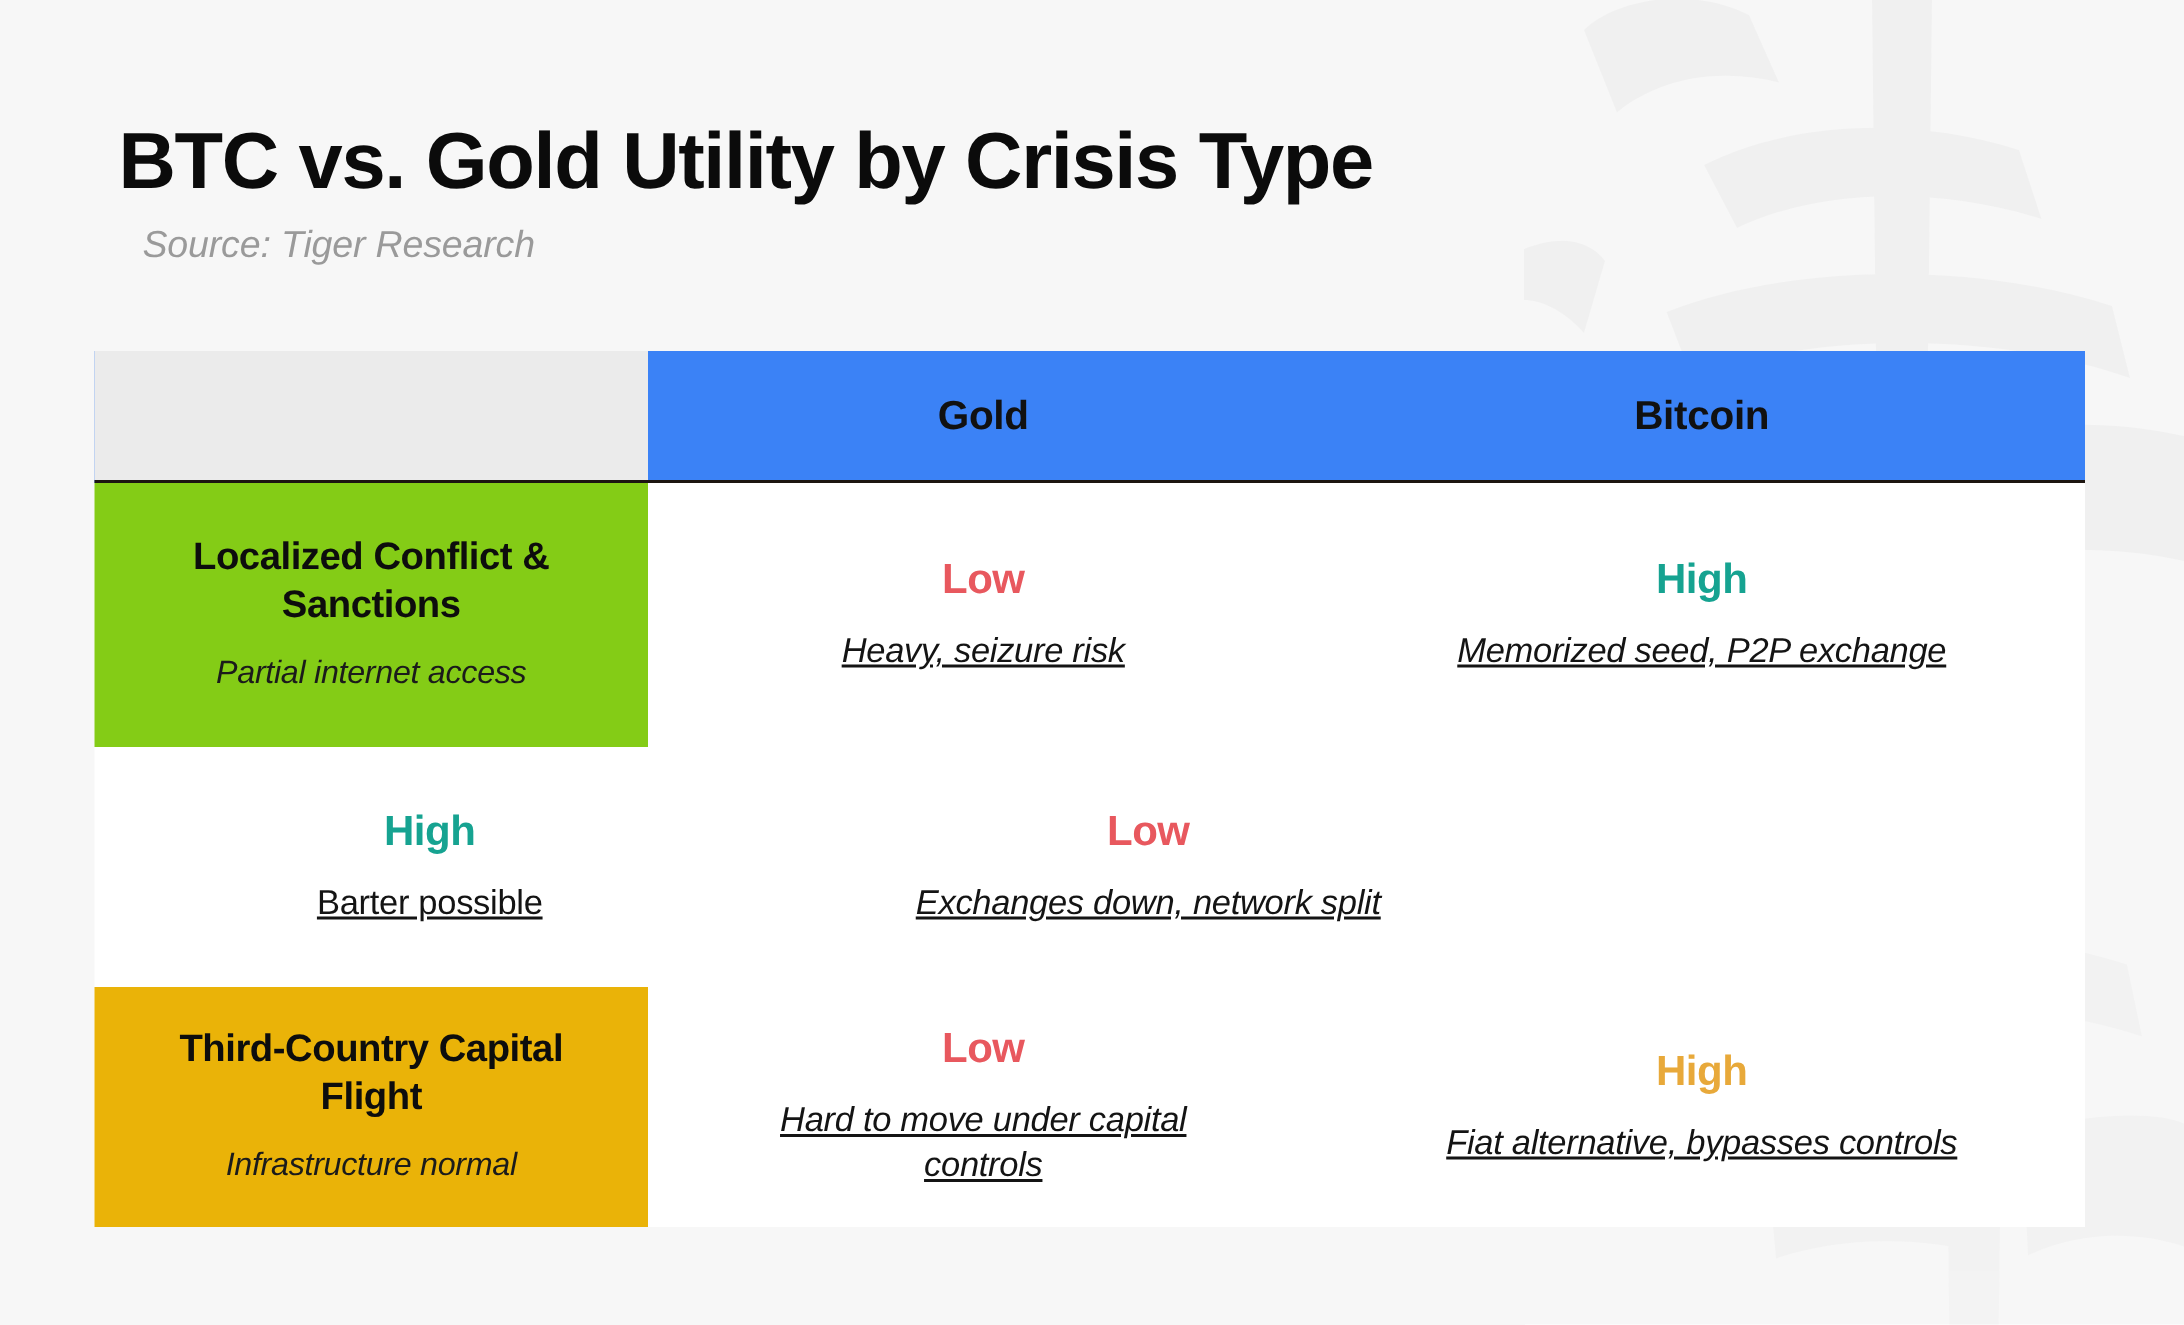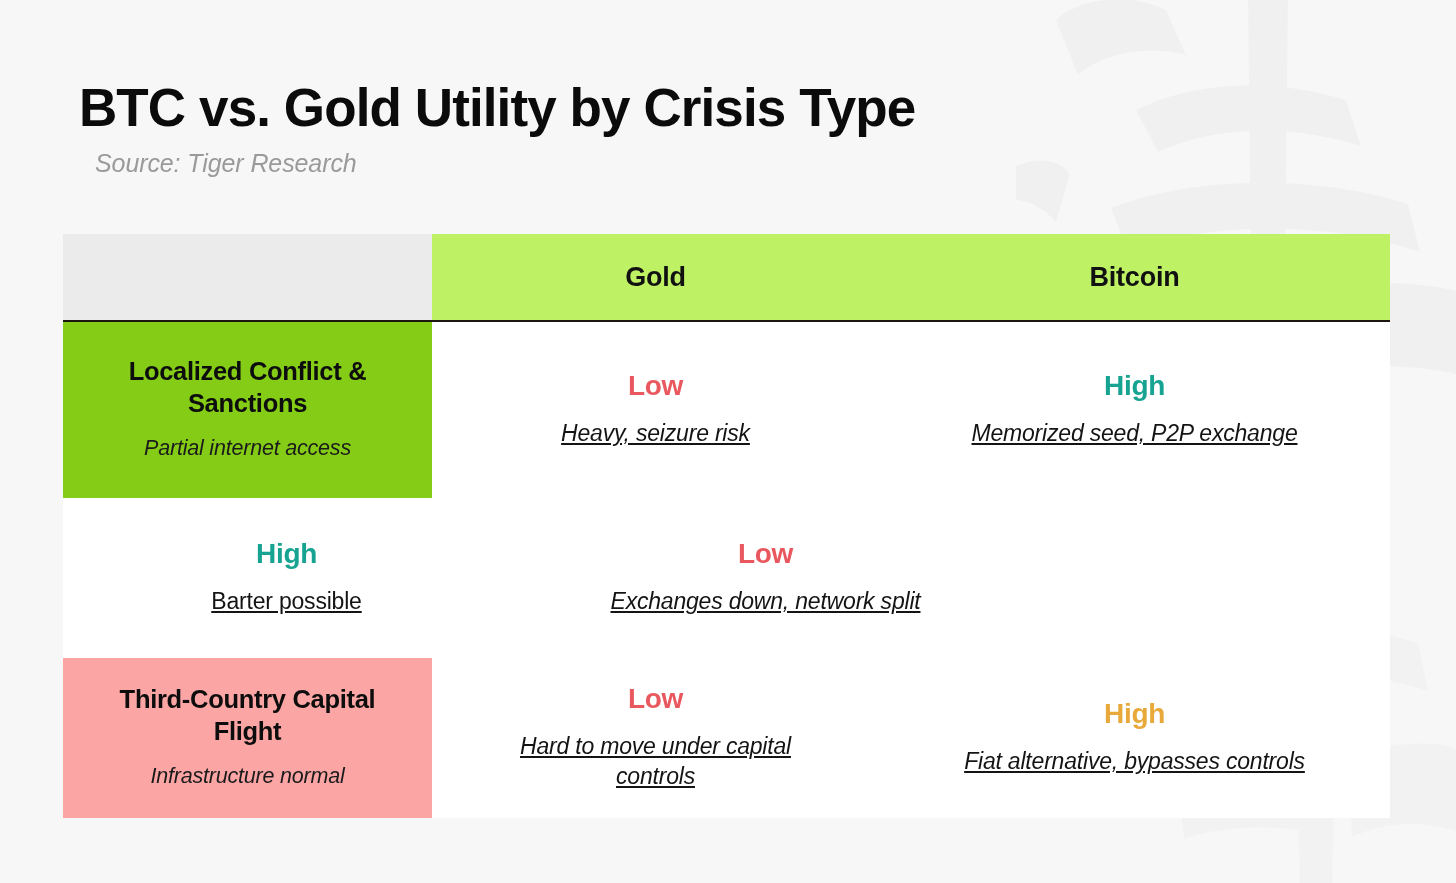--- a/index.html
+++ b/index.html
@@ -191,21 +191,21 @@
 
 <div id="page">
 
   <div class="head-wrap">
     <h1 class="page-title">BTC vs. Gold Utility by Crisis Type</h1>
     <p class="page-source" style="color: rgb(154, 154, 154);">Source: Tiger Research</p>
   </div>
 
   <div class="table">
 
-    <div class="trow thead" style="background: #bef264;">
+    <div class="trow thead" style="background: #3b82f6;">
       <div class="cell-crisis">
         <span class="col-head"></span>
       </div>
       <div class="cell-gold">
         <span class="col-head">Gold</span>
       </div>
       <div class="cell-btc">
         <span class="col-head">Bitcoin</span>
       </div>
     </div>
@@ -232,21 +232,21 @@
           <div class="rating" style="color: rgb(22, 163, 145);">High</div>
           <div class="detail upright">Barter possible</div>
         </div>
         <div class="cell-btc">
           <div class="rating" style="color: rgb(232, 88, 94);">Low</div>
           <div class="detail">Exchanges down, network split</div>
         </div>
       </div>
 
       <div class="trow row-3">
-        <div class="cell-crisis" style="background: #fca5a5;">
+        <div class="cell-crisis" style="background: #eab308;">
           <div class="crisis-name">Third-Country Capital Flight</div>
           <div class="crisis-note">Infrastructure normal</div>
         </div>
         <div class="cell-gold">
           <div class="rating" style="color: rgb(232, 88, 94);">Low</div>
           <div class="detail" style="max-width:300px">Hard to move under capital controls</div>
         </div>
         <div class="cell-btc">
           <div class="rating" style="color: rgb(232, 169, 58);">High</div>
           <div class="detail">Fiat alternative, bypasses controls</div>

